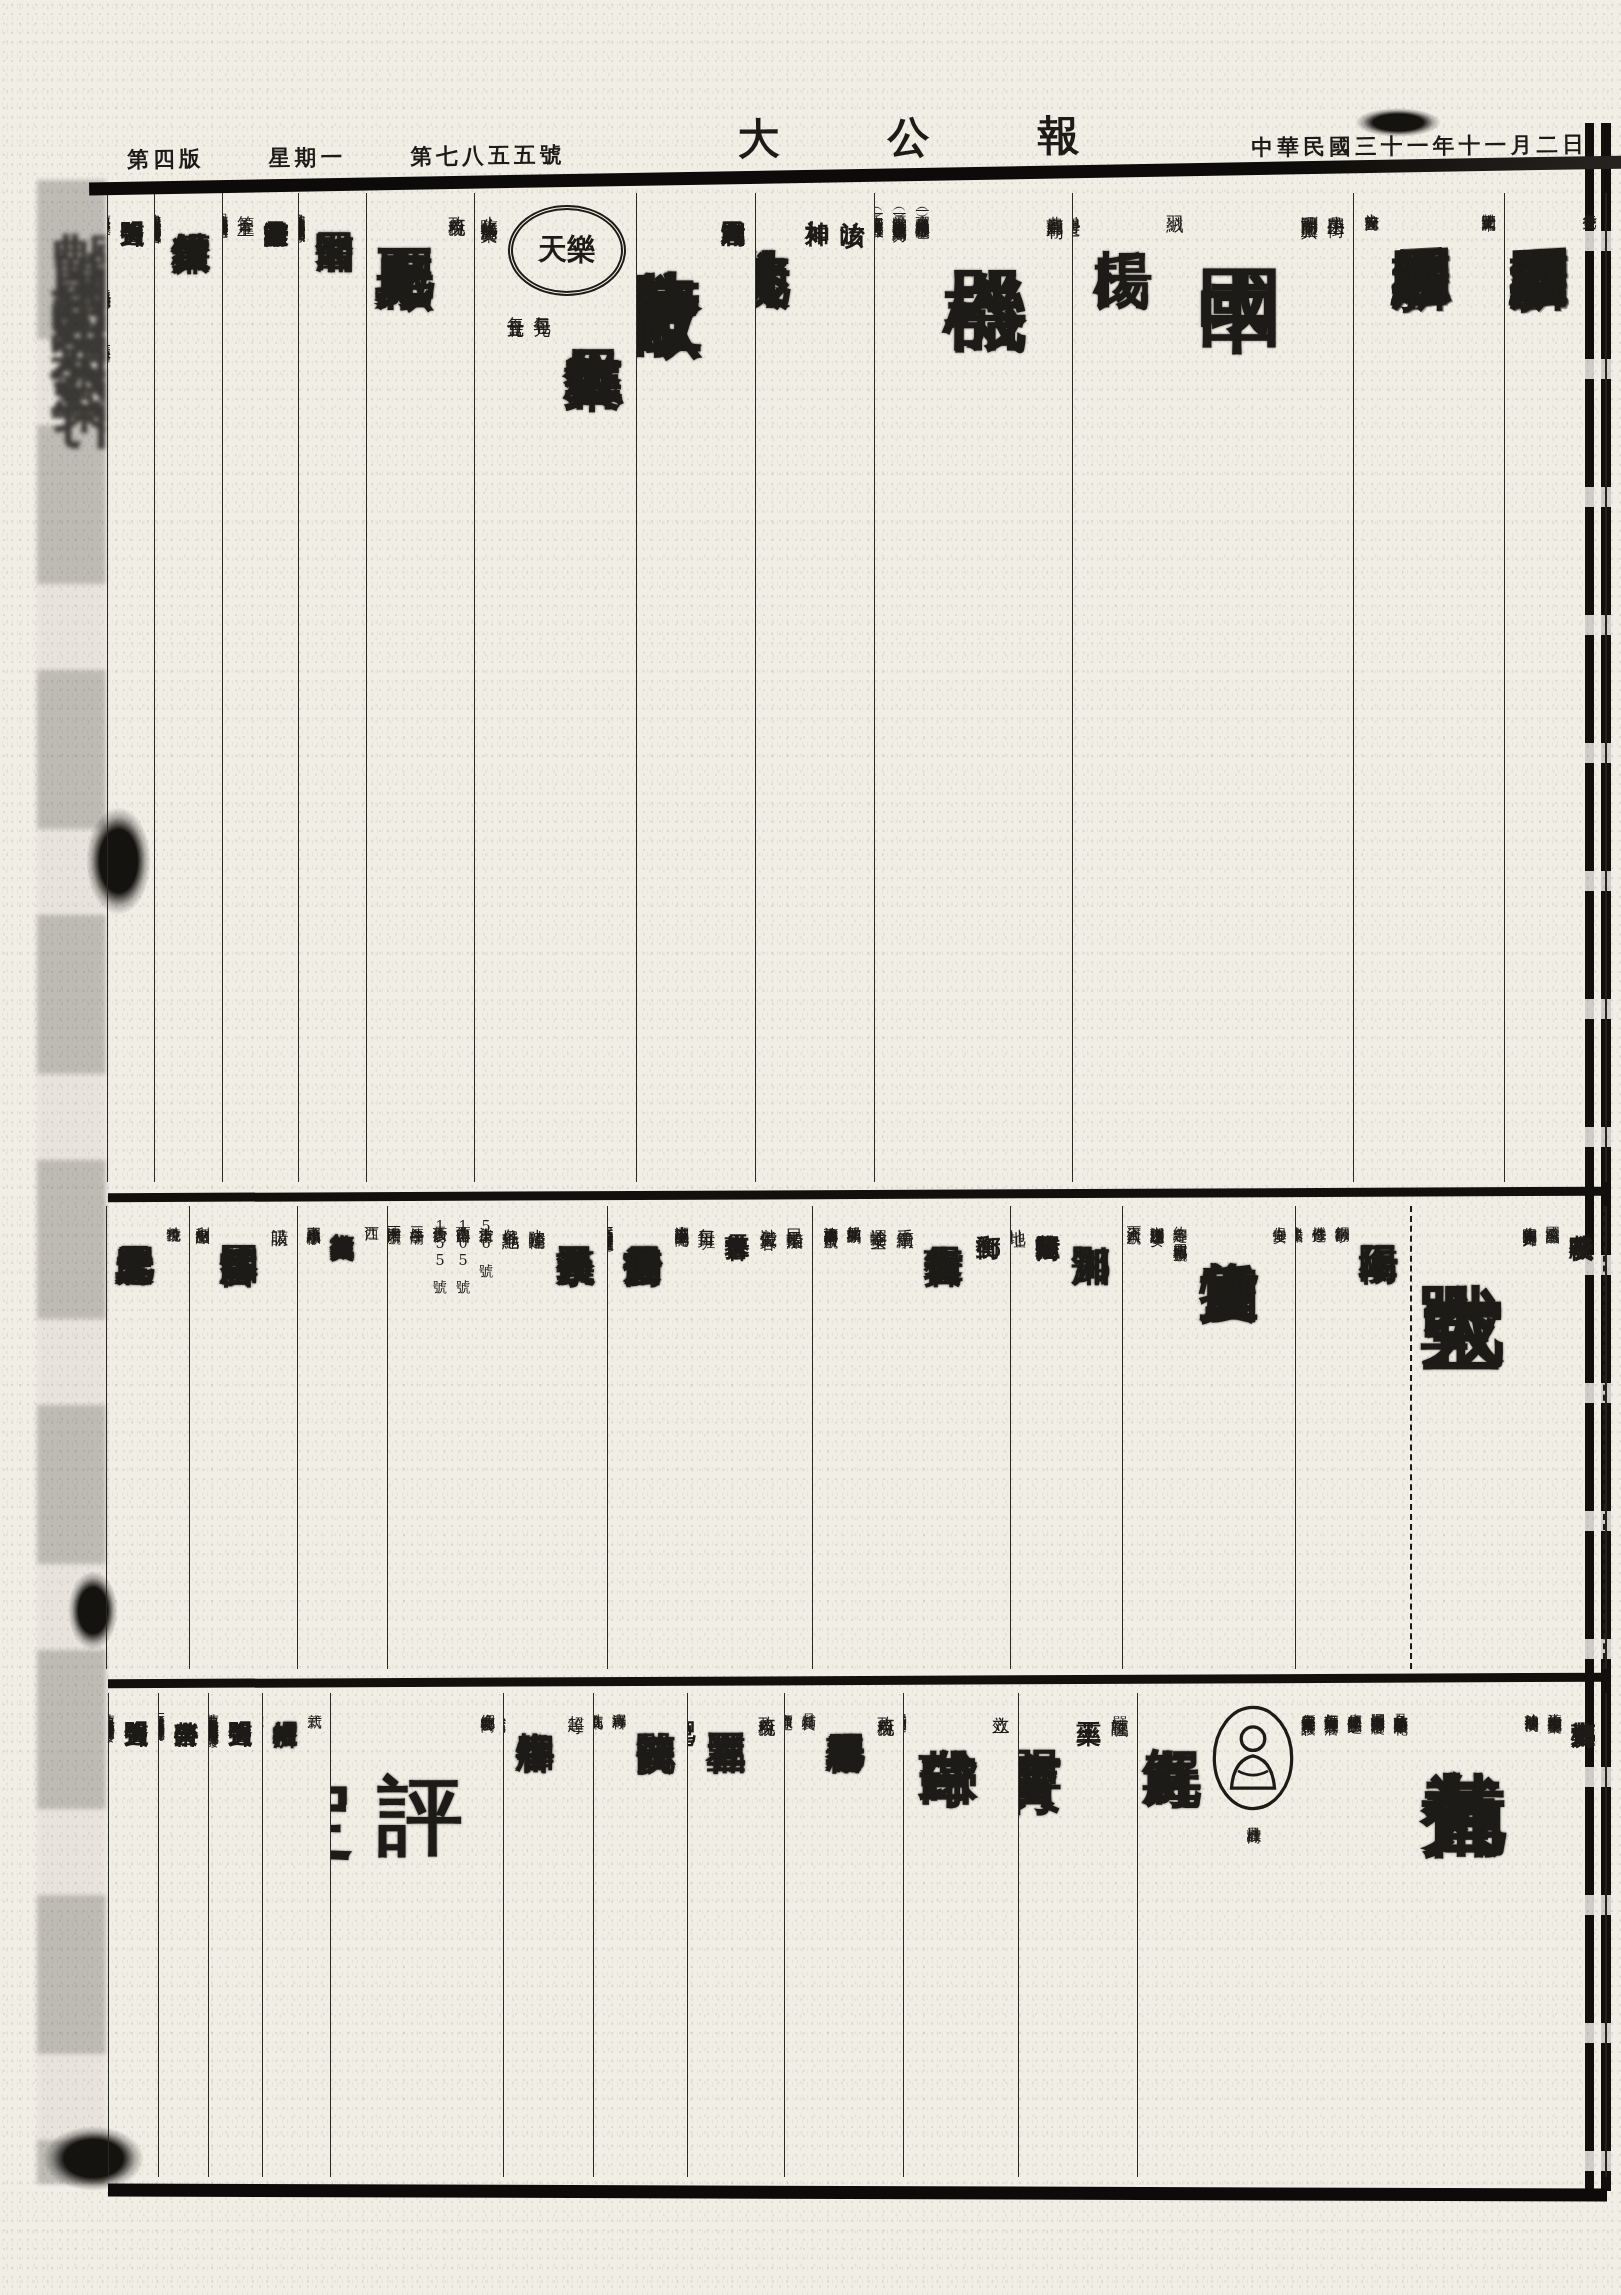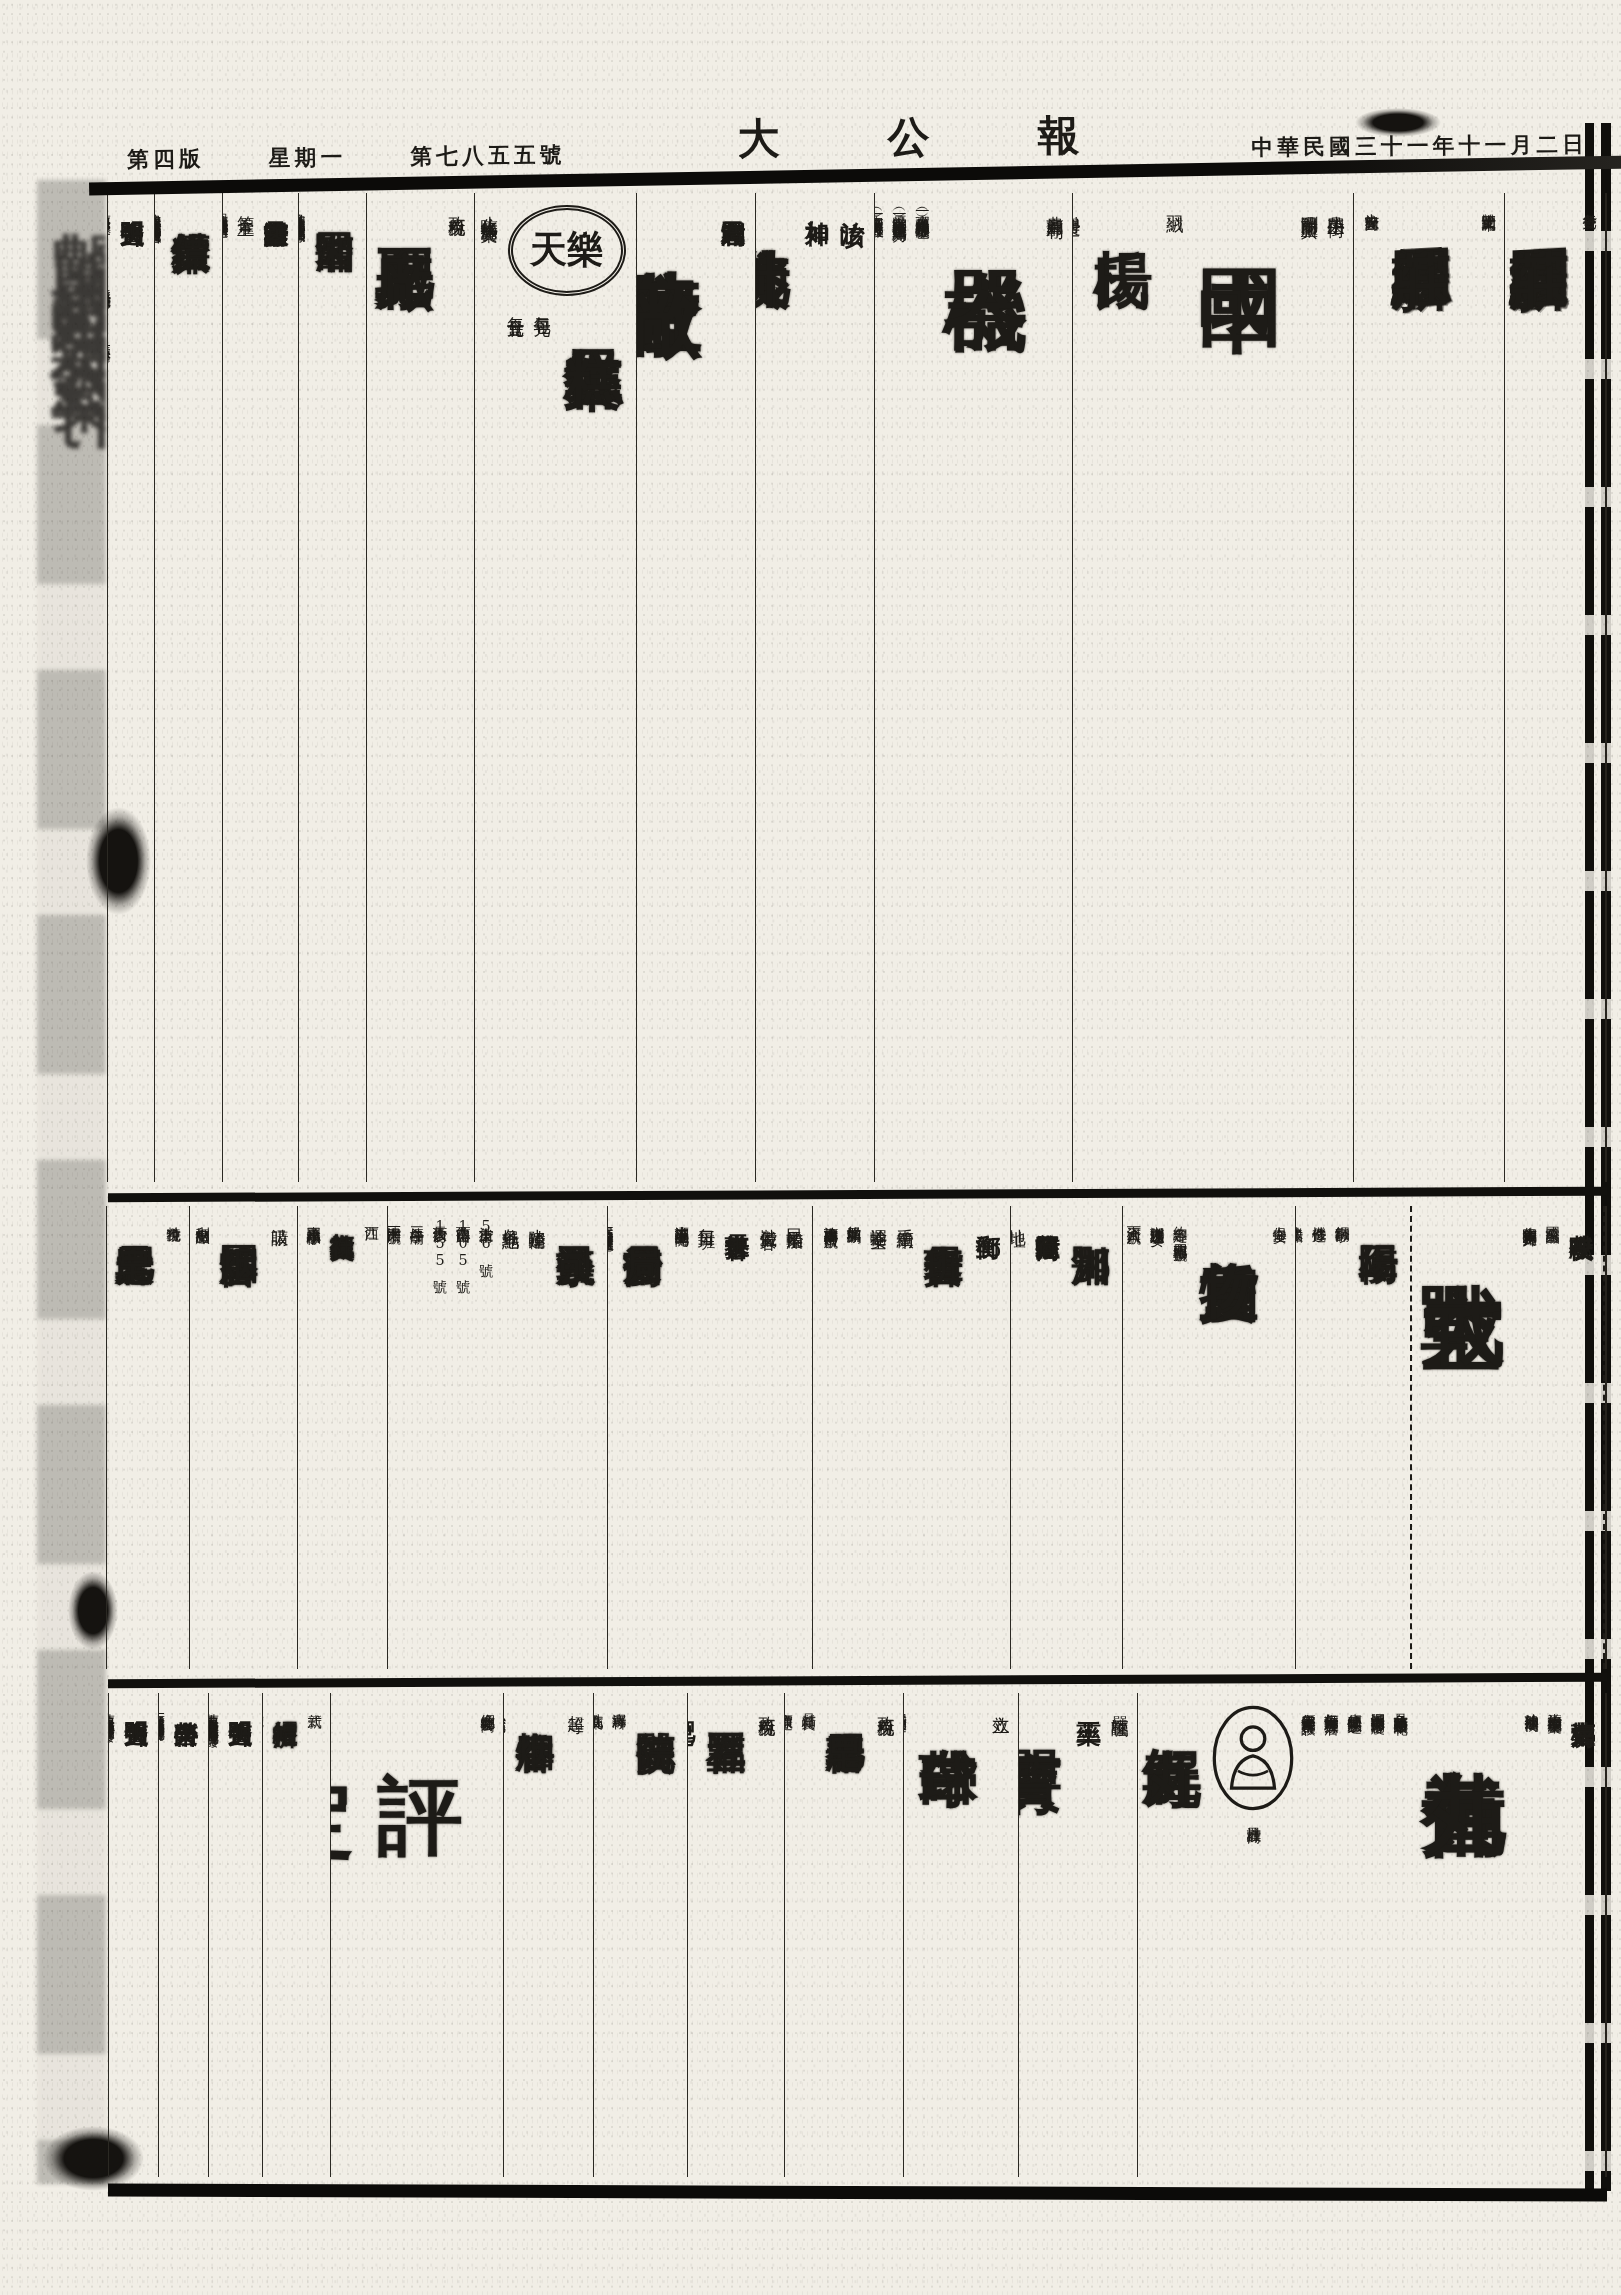--- a/index.html
+++ b/index.html
@@ -29,21 +29,21 @@
   .small{font-size:17.3px;letter-spacing:1.4px;}
   .tiny{font-size:14.4px;letter-spacing:0.7px;}
   .med{font-size:24.5px;font-weight:700;}
   .lg{font-size:39px;font-weight:700;}
   .xl{font-size:59px;font-weight:700;}
   .xxl{font-size:85px;font-weight:700;}
   .ink{text-shadow:0 0 2.2px rgba(29,27,23,.75);}
   .callig{transform:skewY(-3deg);filter:blur(0.3px);text-shadow:1.4px 1.4px 0 rgba(20,18,14,.35);}
   .dashcol{border-left:2.2px dashed #1d1b17;border-right:2.2px dashed #1d1b17;}
   .oval-logo{width:108px;height:81px;border:5px double #1d1b17;border-radius:50%;
-     display:flex;align-items:center;justify-content:center;font-size:37px;font-weight:700;
+     display:flex;align-items:center;justify-content:center;font-size:29px;font-weight:700;
      margin:2.9px auto 7.2px;writing-mode:horizontal-tb;flex:0 0 auto;}
   .logo-wrap{display:flex;flex-direction:column;align-items:center;}
   .buddha{margin:2.9px auto;display:block;}
   
   .bleed{position:absolute;left:37px;top:180px;width:69px;height:2004px;
      writing-mode:vertical-rl;text-orientation:upright;font-size:66px;font-weight:700;
      color:#141210;filter:blur(2.2px);opacity:.82;letter-spacing:19px;overflow:hidden;
      transform:scaleX(-1);
      background:repeating-linear-gradient(180deg,rgba(16,14,11,.28) 0 159px,rgba(16,14,11,.05) 159px 245px);}
   .edgebars{position:absolute;right:11.5px;top:123px;width:26px;height:2068px;display:flex;justify-content:space-between;}

